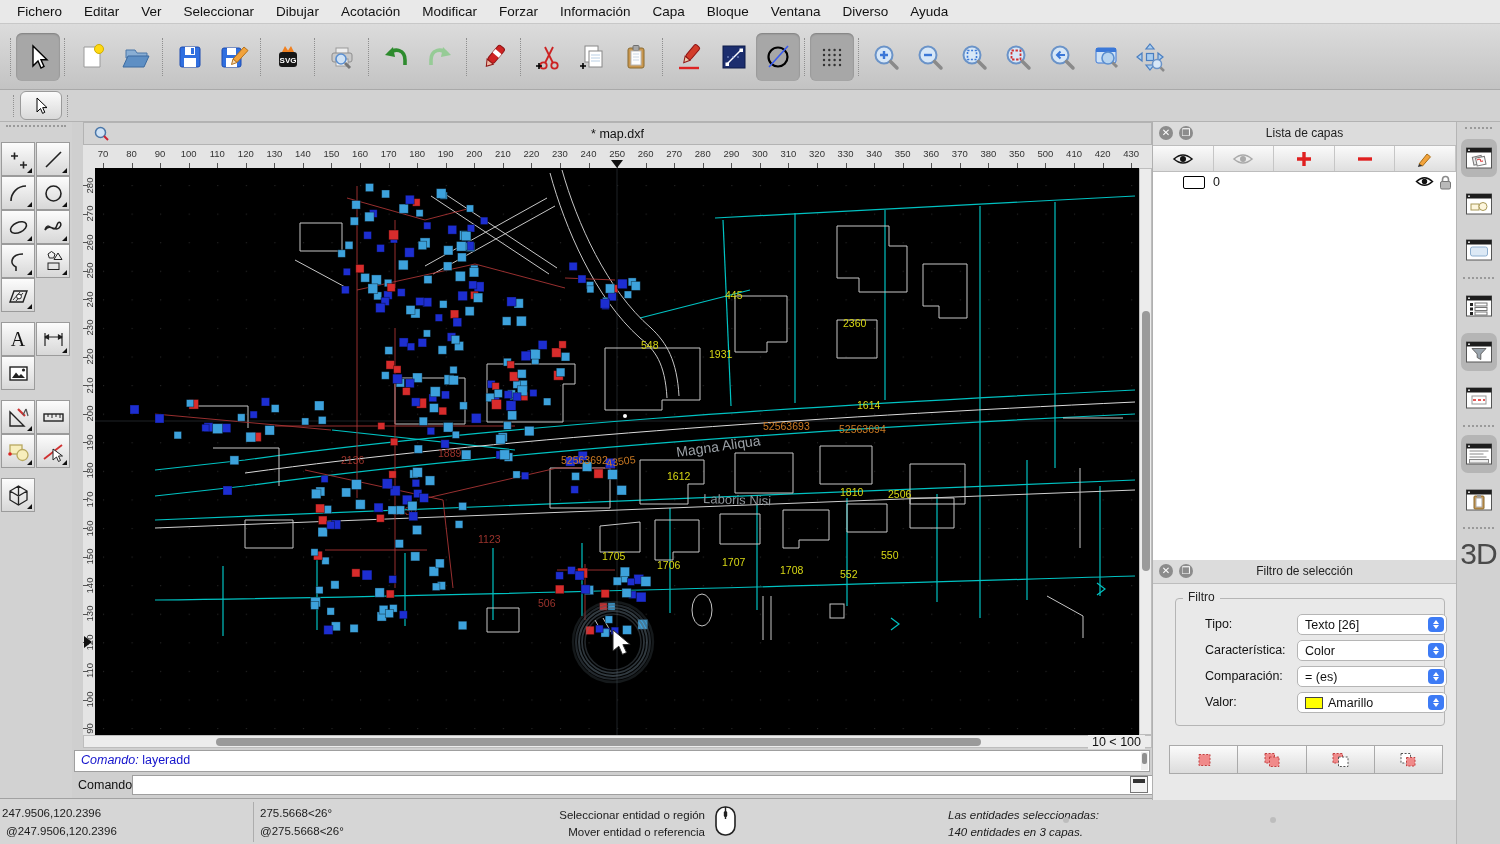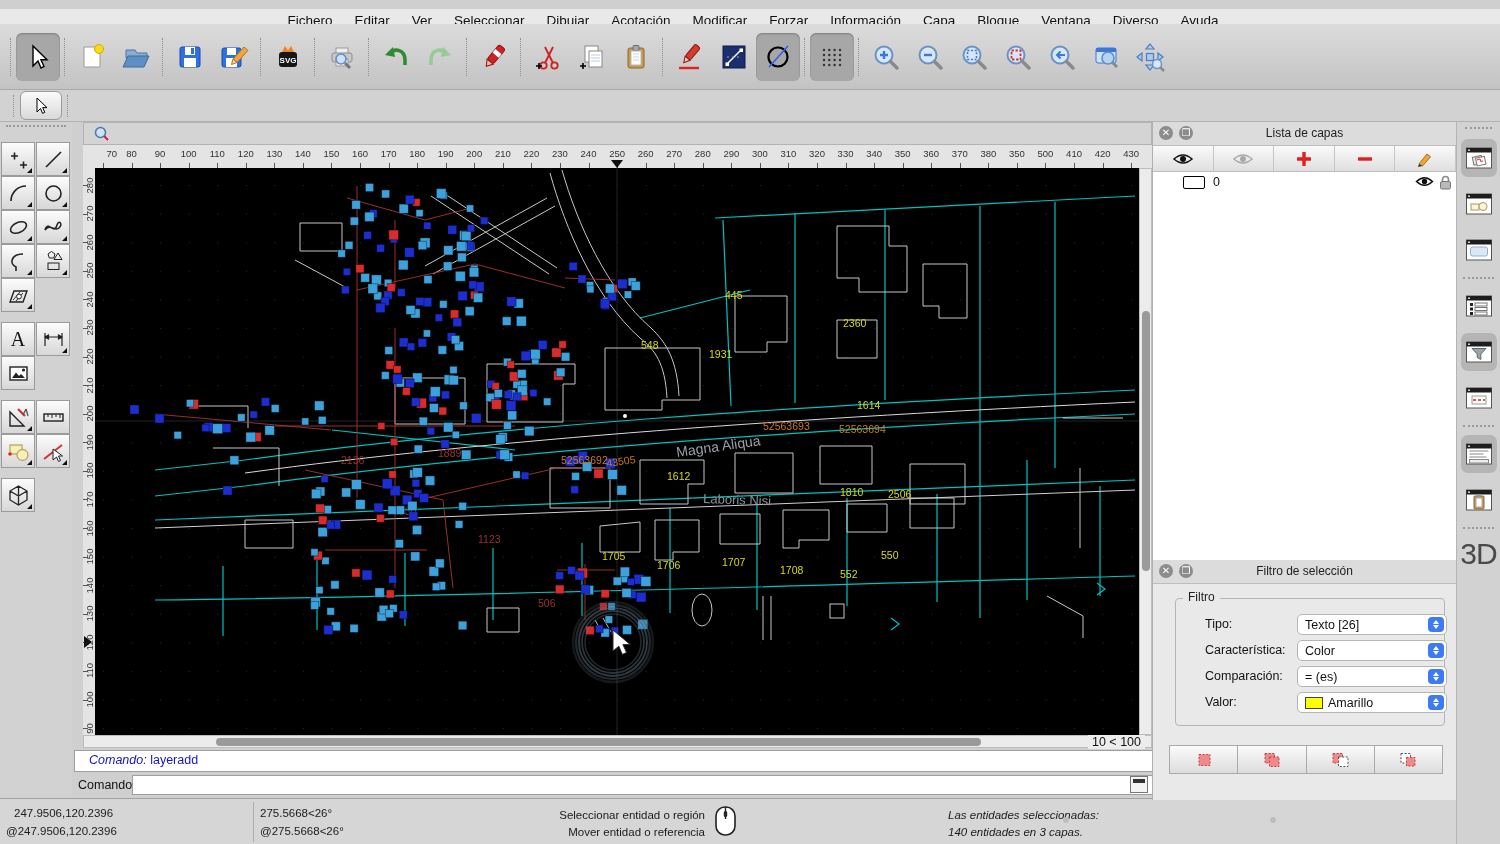--- a/index.html
+++ b/index.html
@@ -1,20 +1,20 @@
 <!DOCTYPE html>
 <html><head>
 <meta charset="utf-8">
 <style>
   html,body{margin:0;padding:0;background:#888;}
   #app{position:relative;width:1500px;height:844px;background:#cfcfcf;overflow:hidden;
        font-family:"Liberation Sans",sans-serif;-webkit-font-smoothing:antialiased;}
   
-  .menubar{position:absolute;left:0;top:9px;width:1500px;height:24px;background:#e9e9e9;
-           border-bottom:1px solid #c8c8c8;display:flex;align-items:center;padding-left:6px;box-sizing:border-box;justify-content:center;}
+  .menubar{position:absolute;left:0;top:0;width:1500px;height:24px;background:#e9e9e9;
+           border-bottom:1px solid #c8c8c8;display:flex;align-items:center;padding-left:6px;box-sizing:border-box;}
   .menu-item{font-size:13.5px;color:#111;padding:0 11px;cursor:default;}
   
   .toolbar{position:absolute;left:0;top:24px;width:1500px;height:66px;
            background:linear-gradient(#dcdcdc,#c3c3c3);border-bottom:1px solid #a9a9a9;
            display:flex;align-items:center;padding-left:6px;box-sizing:border-box;}
   .tbtn{width:44px;height:48px;display:flex;align-items:center;justify-content:center;flex:0 0 auto;}
   .tbtn.active{background:#a7a7a7;border-radius:6px;box-shadow:inset 0 1px 2px rgba(0,0,0,.25);}
   .tsep{width:1px;height:38px;border-left:1px dotted #8f8f8f;margin:0 4px;flex:0 0 auto;}
   
   .subtoolbar{position:absolute;left:0;top:90px;width:1500px;height:32px;background:#d2d2d2;
@@ -44,22 +44,22 @@
   .vruler .num{position:absolute;left:-9px;width:30px;height:11px;text-align:center;font-size:9.5px;color:#333;transform:rotate(-90deg);}
   .vruler .tick{position:absolute;left:0;height:1px;width:5px;background:#555;}
   .vptr{position:absolute;left:1px;margin-top:-6px;border-top:6px solid transparent;border-bottom:6px solid transparent;border-left:8px solid #101010;}
   .map{position:absolute;left:95px;top:168px;background:#000;}
   .hscroll{position:absolute;left:83px;top:735px;width:1069px;height:13px;background:#ececec;border:1px solid #bdbdbd;box-sizing:border-box;}
   .hscroll .thumb{position:absolute;left:132px;top:2px;width:765px;height:8px;background:#9a9a9a;border-radius:4px;}
   .grid-status{position:absolute;right:6px;top:-1px;font-size:12.5px;color:#111;background:#ececec;padding:0 4px;}
   .vscroll{position:absolute;left:1139px;top:168px;width:13px;height:567px;background:#ececec;border:1px solid #bdbdbd;box-sizing:border-box;}
   .vscroll .thumb{position:absolute;top:142px;left:2px;width:8px;height:260px;background:#9a9a9a;border-radius:4px;}
   
-  .cmd-history{position:absolute;left:74px;top:750px;width:1204px;height:22px;background:#fff;border:1px solid #9f9f9f;
-               box-sizing:border-box;font-size:12.5px;line-height:19px;padding-left:14px;color:#1414cc;}
+  .cmd-history{position:absolute;left:74px;top:750px;width:1076px;height:22px;background:#fff;border:1px solid #9f9f9f;
+               box-sizing:border-box;font-size:12.5px;line-height:19px;padding-left:6px;color:#1414cc;}
   .cmd-history .lab{font-style:italic;}
   .cmd-history .mini{position:absolute;right:1px;top:1px;width:7px;height:18px;background:#eee;}
   .cmd-history .mini i{position:absolute;top:1px;left:1px;width:5px;height:11px;background:#8f8f8f;border-radius:2px;}
   .cmd-row{position:absolute;left:74px;top:774px;width:1076px;height:24px;}
   .cmd-row .lab{position:absolute;left:4px;top:4px;font-size:12.5px;color:#111;}
   .cmd-row input{position:absolute;left:58px;top:1px;width:1044px;height:18px;border:1px solid #9f9f9f;font-size:12px;
                  font-family:"Liberation Sans",sans-serif;padding:0 4px;}
   .cmd-row .cicon{position:absolute;left:1056px;top:2px;width:18px;height:17px;border:1px solid #777;background:#f4f4f4;box-sizing:border-box;}
   .cmd-row .cicon::before{content:"";position:absolute;left:2px;top:2px;right:2px;height:4px;background:#333;}
   
@@ -459,23 +459,24 @@
           </svg>
         </div>
       </div>
   </div>
 
   <div class="canvas-title">
     <svg width="15" height="15" style="margin-left:10px">
         <circle cx="6.5" cy="6.5" r="5" fill="#cfe2f5" stroke="#4a76a8" stroke-width="1.5"></circle>
         <line x1="10" y1="10" x2="14" y2="14" stroke="#c23" stroke-width="2"></line>
       </svg>
+    <span class="tt">* map.dxf</span>
   </div>
   <div class="hruler" id="hruler">
-      <span class="num" style="left: 20px; text-align: right;">70</span>
+      <span class="num" style="left: 20px;">70</span>
       <i class="tick" style="left: 20px;"></i>
       <span class="num" style="left: 48.56px;">80</span>
       <i class="tick" style="left: 48.56px;"></i>
       <span class="num" style="left: 77.12px;">90</span>
       <i class="tick" style="left: 77.12px;"></i>
       <span class="num" style="left: 105.68px;">100</span>
       <i class="tick" style="left: 105.68px;"></i>
       <span class="num" style="left: 134.24px;">110</span>
       <i class="tick" style="left: 134.24px;"></i>
       <span class="num" style="left: 162.8px;">120</span>
@@ -1021,21 +1022,21 @@
         <i></i>
       </div>
   </div>
   <div class="cmd-row">
     <span class="lab">Comando:</span>
     <input type="text" value="" style="">
     <div class="cicon"></div>
   </div>
 
   <div class="statusbar">
-    <span class="l1" style="left:14px">247.9506,120.2396</span>
+    <span class="l1" style="left:2px">247.9506,120.2396</span>
     <span class="l2" style="left:6px">@247.9506,120.2396</span>
     <div class="sdiv"></div>
     <span class="l1" style="left:260px">275.5668&lt;26°</span>
     <span class="l2" style="left:260px">@275.5668&lt;26°</span>
     <div class="hintbox">
       <div>Seleccionar entidad o región</div>
       <div>Mover entidad o referencia</div>
     </div>
     <svg width="24" height="32" style="position:absolute;left:714px;top:6px">
       <rect x="2" y="2" width="19" height="28" rx="9" fill="#fff" stroke="#222" stroke-width="1.6"></rect>

